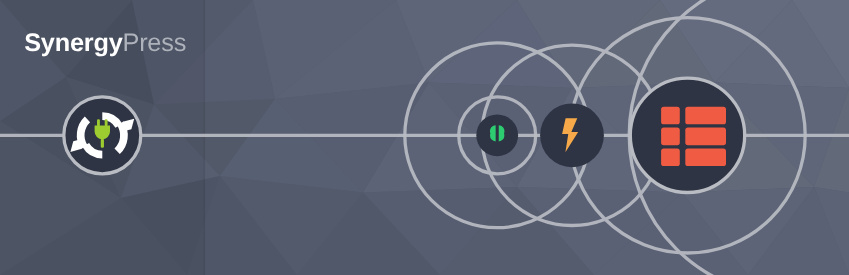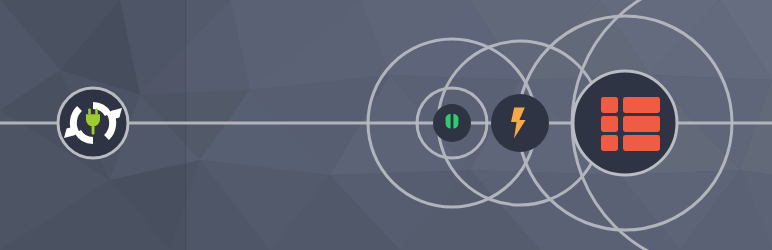--- a/index.html
+++ b/index.html
@@ -180,14 +180,17 @@
         <rect x="601" y="97" width="17" height="16" rx="2.4"></rect>
         <rect x="623" y="97" width="37" height="16" rx="2.4"></rect>
         <rect x="601" y="116" width="17" height="16" rx="2.4"></rect>
         <rect x="623" y="116" width="37" height="16" rx="2.4"></rect>
         <rect x="601" y="135" width="17" height="16" rx="2.4"></rect>
         <rect x="623" y="135" width="37" height="16" rx="2.4"></rect>
       </g>
     </g>
   </svg>
 
+  <div id="logo-wrap">
+    <span class="logo-strong">Synergy</span><span class="logo-light">Press</span>
+  </div>
 
 </div>
 
 </body></html>

